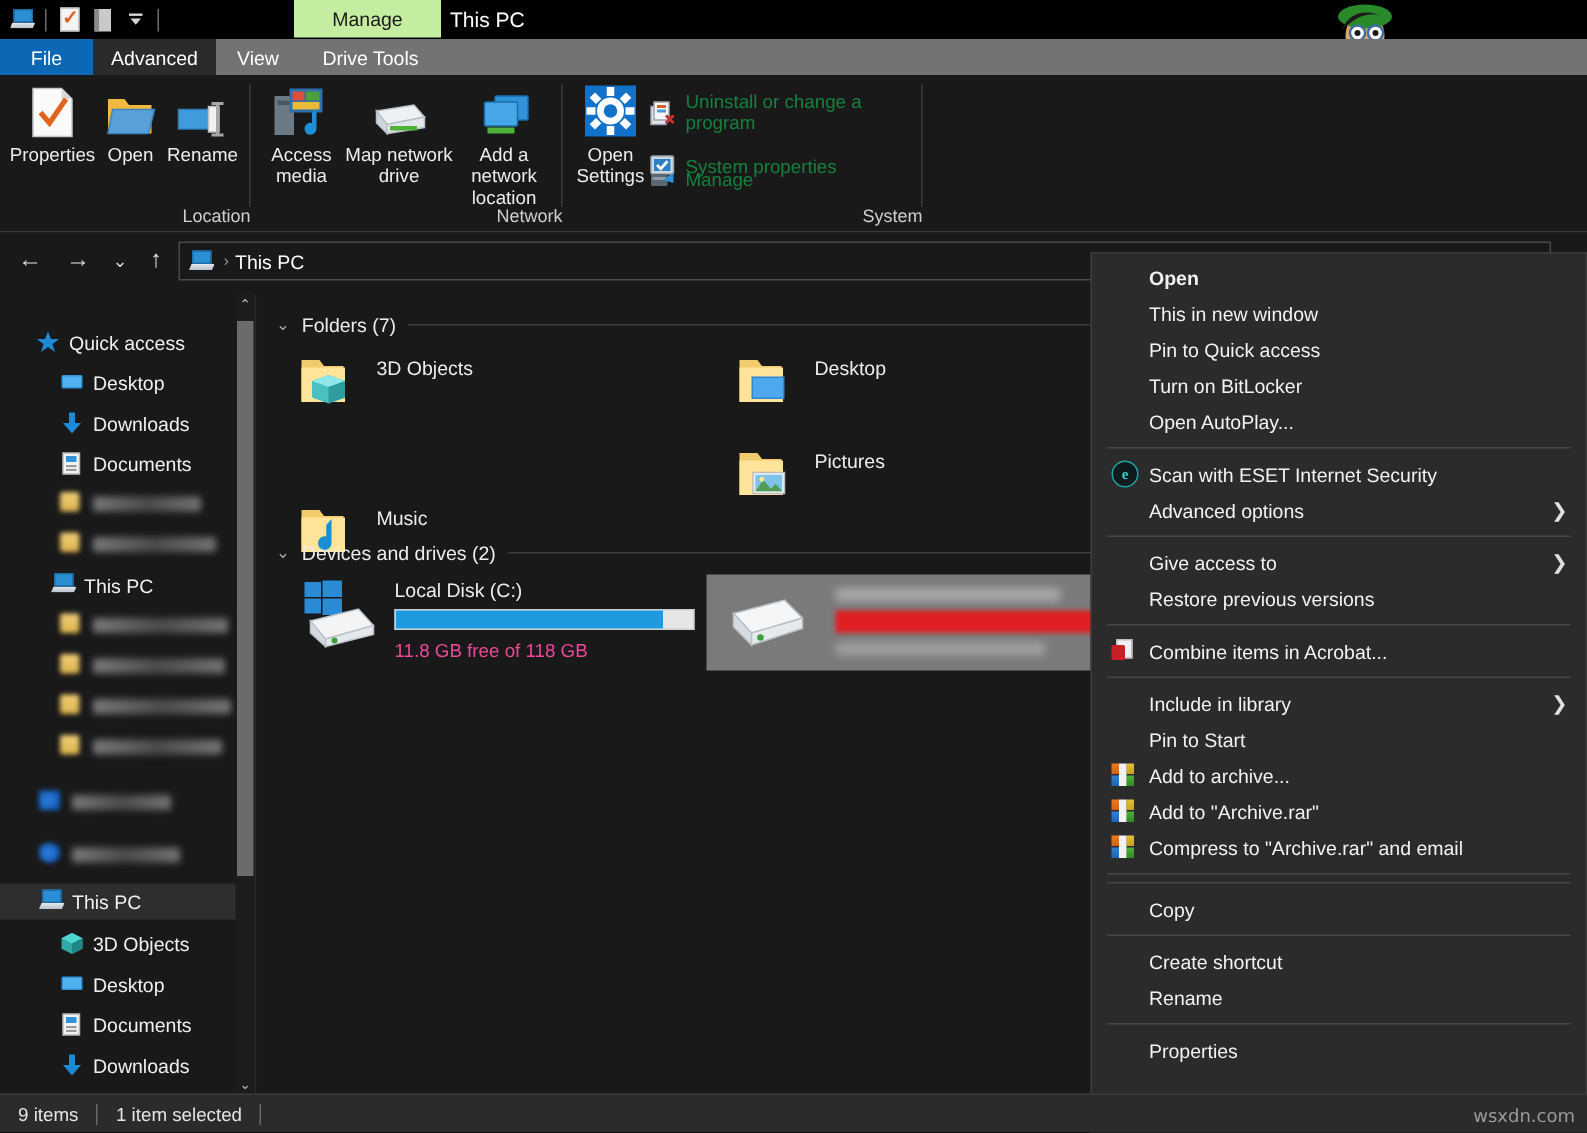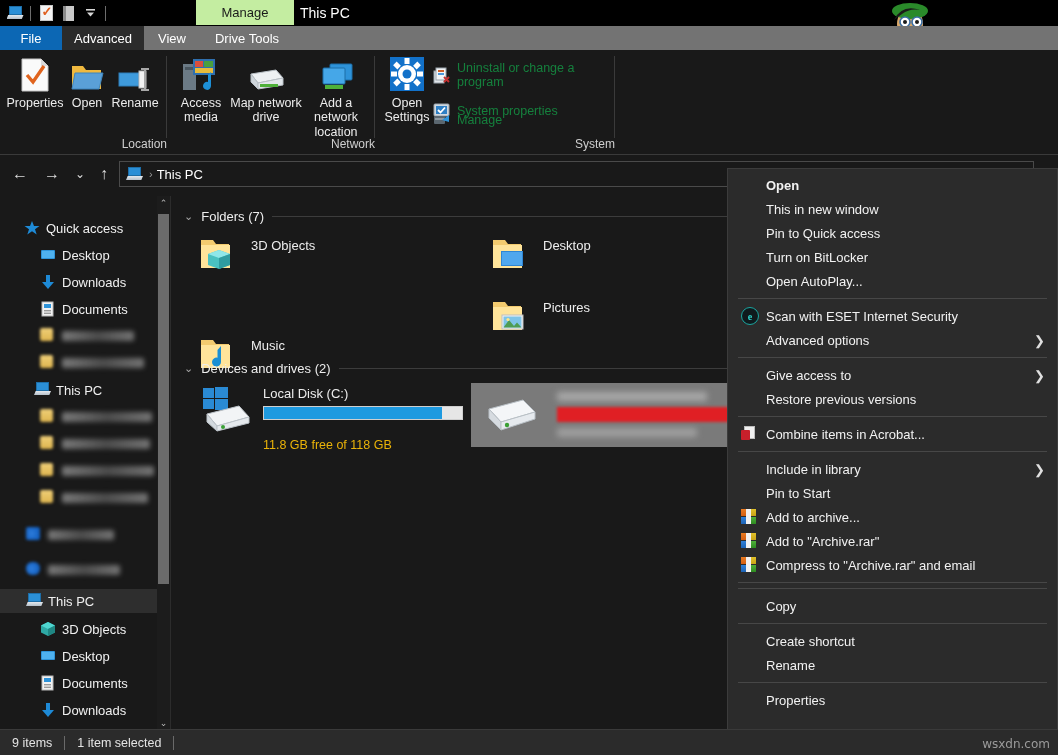--- a/index.html
+++ b/index.html
@@ -207,21 +207,21 @@
   }
   .tile .tlabel { font-size: 13px; color: #ededed; margin-left: 12px; margin-top: 2px; }
 
   .drivetile { position: absolute; display: flex; align-items: flex-start; }
   .drivetile .dname { font-size: 13px; color: #ededed; }
   .drivebar {
     width: 200px; height: 14px; background: #e6e6e6; margin-top: 5px;
     border: 1px solid #cfcfcf; box-sizing: border-box; position: relative;
   }
   .drivebar .fill { position: absolute; left: 0; top: 0; height: 100%; background: #1e9ae0; }
-  .dfree { font-size: 12.5px; color: #eab308; margin-top: 18px; }
+  .dfree { font-size: 12.5px; color: #ec4899; margin-top: 7px; }
 
   
   .drive2 {
     position: absolute; left: 471px; top: 383px; width: 258px; height: 64px;
     background: #7a7a7a;
   }
   .drive2 .b-name {
     position: absolute; left: 86px; top: 9px; width: 150px; height: 9px;
     background: rgba(225,225,225,.45); filter: blur(3px); border-radius: 2px;
   }

